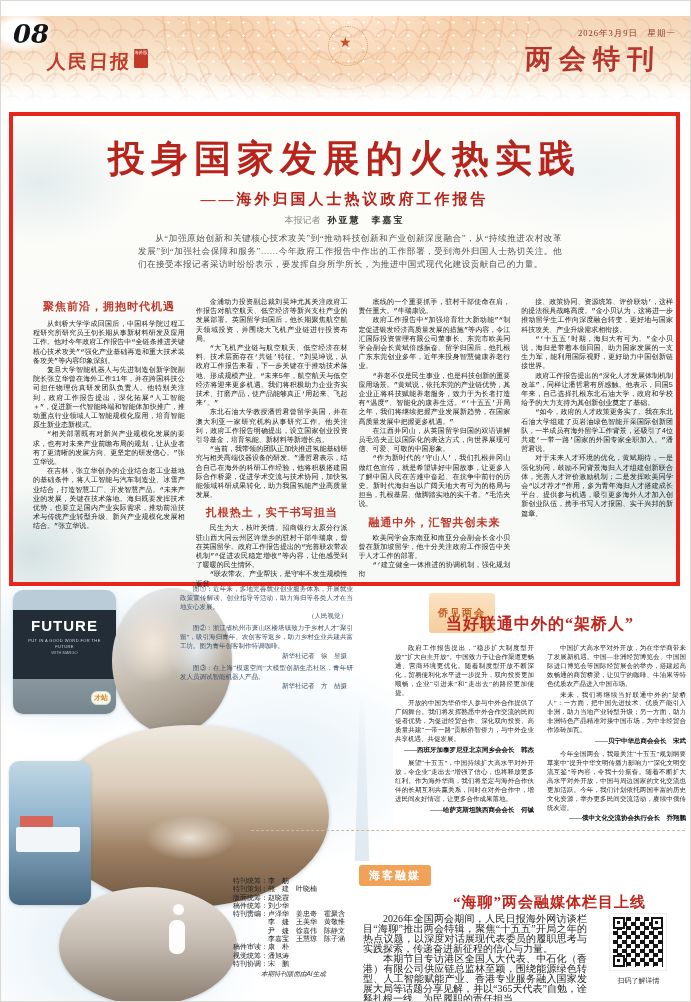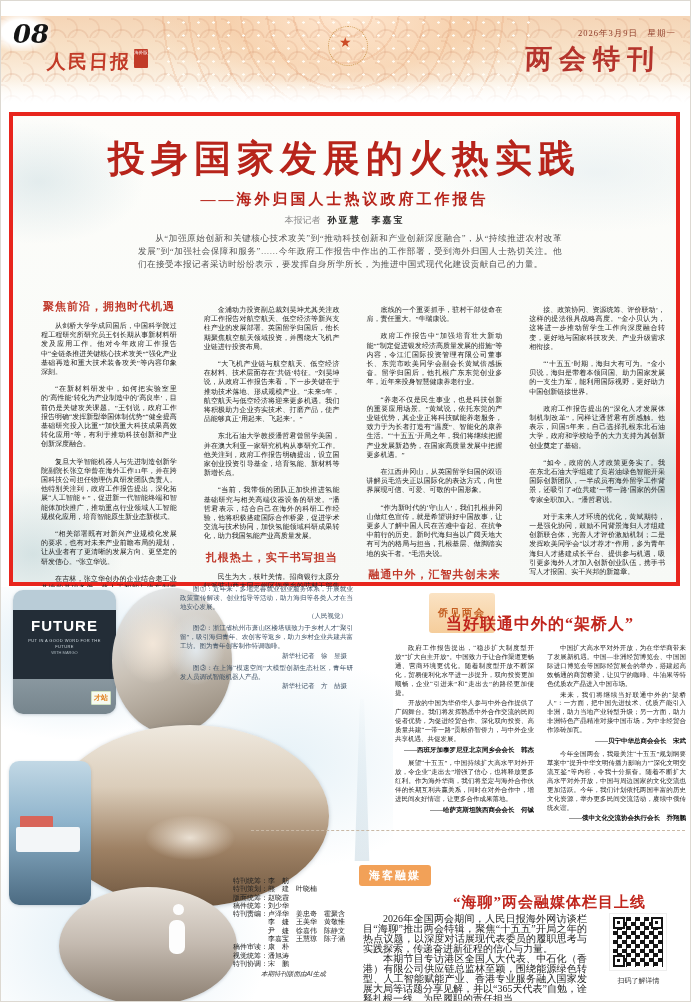--- a/index.html
+++ b/index.html
@@ -45,41 +45,41 @@
       radial-gradient(220px 80px at 88% 12%, rgba(228,237,240,.6), rgba(255,255,255,0) 75%),
       linear-gradient(180deg,#fdfdfa,#f7f9f6);}
   .main-headline{left:0;right:0;top:18px;text-align:center;font-size:37px;font-weight:bold;color:#b7241b;letter-spacing:6px;}
   .main-subtitle{left:0;right:0;top:74px;text-align:center;font-size:15px;font-weight:600;color:#b7241b;letter-spacing:3px;}
   .byline{left:0;right:0;top:98px;text-align:center;font-size:9px;color:#8a8a8a;}
   .byline b{color:#2b2b2b;margin-left:7px;letter-spacing:2px;}
   .lead{left:125px;top:116px;width:424px;font-size:8.6px;line-height:13px;color:#535353;text-align:justify;
     text-indent:2em;letter-spacing:.4px;}
   .cols{left:20px;top:182px;width:640px;height:290px;display:flex;gap:11px;}
   .col{flex:1;overflow:hidden;}
-  .col p{margin:8px;font-size:7px;line-height:9.2px;text-align:justify;text-indent:2em;color:#222;}
+  .col p{margin:0;font-size:7px;line-height:9.2px;text-align:justify;text-indent:2em;color:#222;font-family:Liberation Mono, monospace;}
   .subhead{font-size:11px;font-weight:bold;color:#c0392b;text-align:center;letter-spacing:1px;margin:5px 0 4px;}
   .subhead.first{margin-top:1px;margin-bottom:6px;}
 
   
   .collage-bg{left:0;top:586px;width:392px;height:416px;
     background:
       radial-gradient(190px 120px at 18% 16%, rgba(206,228,240,.75), rgba(255,255,255,0) 72%),
       radial-gradient(230px 150px at 72% 42%, rgba(216,234,243,.65), rgba(255,255,255,0) 72%),
       radial-gradient(210px 170px at 28% 86%, rgba(199,224,238,.55), rgba(255,255,255,0) 75%),#fff;}
   .photo{border-radius:10px;overflow:hidden;box-shadow:0 1px 3px rgba(70,90,110,.25);}
   .photo-billboard{left:12px;top:589px;width:103px;height:124px;
     background:linear-gradient(180deg,#b9ccd7 0%,#b9ccd7 16%,#232d37 16%,#232d37 72%,#89979f 72%,#76858d 100%);}
   .future-title{position:absolute;left:0;right:0;top:27px;text-align:center;color:#fff;font-weight:bold;
     font-size:15px;letter-spacing:1px;font-family:"Liberation Sans",sans-serif;}
   .future-sub{position:absolute;left:6px;right:6px;top:48px;text-align:center;color:#cdd6dc;font-size:4px;
     line-height:5.5px;letter-spacing:.4px;font-family:"Liberation Sans",sans-serif;}
   .future-tagline{position:absolute;left:6px;right:6px;top:60px;text-align:center;color:#aab6bd;font-size:4px;
     font-family:"Liberation Sans",sans-serif;}
   .sign-caizhan{position:absolute;right:5px;bottom:9px;background:#f6faf0;border:1px solid #cfe0c0;
-    color:#e2801e;font-size:7px;font-weight:bold;padding:1px 2px;border-radius:1px;}
+    color:#e2801e;font-size:7px;font-weight:bold;padding:1px 2px;border-radius:6px;}
   .photo-two-women{left:111px;top:587px;width:120px;height:146px;border-radius:50%;
     background:
       radial-gradient(46px 56px at 34% 38%, rgba(244,232,218,.95), rgba(244,232,218,0) 72%),
       radial-gradient(40px 50px at 70% 42%, rgba(228,236,242,.9), rgba(228,236,242,0) 72%),
       linear-gradient(160deg,#e9eef2 0%,#cbc3b8 48%,#8c8071 100%);
     box-shadow:0 1px 3px rgba(70,90,110,.25);}
   .photo-coffee{left:50px;top:724px;width:278px;height:182px;border-radius:50%;
     background:
       radial-gradient(60px 30px at 50% 62%, rgba(250,244,234,.8), rgba(250,244,234,0) 75%),
       linear-gradient(180deg,#efe9df 0%,#dbcdba 34%,#9e8164 68%,#6e563f 100%);
@@ -155,21 +155,20 @@
     <div class="abs main-subtitle">——海外归国人士热议政府工作报告</div>
     <div class="abs byline">
       <span>本报记者</span><b>孙亚慧　李嘉宝</b>
     </div>
     <div class="abs lead">从“加强原始创新和关键核心技术攻关”到“推动科技创新和产业创新深度融合”，从“持续推进农村改革发展”到“加强社会保障和服务”……今年政府工作报告中作出的工作部署，受到海外归国人士热切关注。他们在接受本报记者采访时纷纷表示，要发挥自身所学所长，为推进中国式现代化建设贡献自己的力量。</div>
 
     <div class="abs cols">
       <div class="col">
         <div class="subhead first">聚焦前沿，拥抱时代机遇</div>
         <p>从剑桥大学学成回国后，中国科学院过程工程研究所研究员王钊长期从事新材料研发及应用工作。他对今年政府工作报告中“全链条推进关键核心技术攻关”“强化产业基础再造和重大技术装备攻关”等内容印象深刻。</p>
-        <p>“在新材料研发中，如何把实验室里的‘高性能’转化为产业制造中的‘高良率’，目前仍是关键攻关课题。”王钊说，政府工作报告明确“发挥新型举国体制优势”“健全提高基础研究投入比重”“加快重大科技成果高效转化应用”等，有利于推动科技创新和产业创新深度融合。</p>
         <p>复旦大学智能机器人与先进制造创新学院副院长张立华曾在海外工作11年，并在跨国科技公司担任物理仿真研发团队负责人。他特别关注到，政府工作报告提出，深化拓展“人工智能＋”，促进新一代智能终端和智能体加快推广，推动重点行业领域人工智能规模化应用，培育智能原生新业态新模式。</p>
         <p>“相关部署既有对新兴产业规模化发展的要求，也有对未来产业前瞻布局的规划，让从业者有了更清晰的发展方向、更坚定的研发信心。”张立华说。</p>
         <p>在吉林，张立华创办的企业结合老工业基地的基础条件，将人工智能与汽车制造业、冰雪产业结合，打造智慧工厂、开发智慧产品。“未来产业的发展，关键在技术落地。海归既要发挥技术优势，也要立足国内产业实际需求，推动前沿技术与传统产业转型升级、新兴产业规模化发展相结合。”张立华说。</p>
       </div>
       <div class="col">
         <p>金浦动力投资副总裁刘昊坤尤其关注政府工作报告对航空航天、低空经济等新兴支柱产业的发展部署。英国留学归国后，他长期聚焦航空航天领域投资，并围绕大飞机产业链进行投资布局。</p>
         <p>“大飞机产业链与航空航天、低空经济在材料、技术层面存在‘共链’特征。”刘昊坤说，从政府工作报告来看，下一步关键在于推动技术落地、形成规模产业。“未来5年，航空航天与低空经济将迎来更多机遇。我们将积极助力企业夯实技术、打磨产品，使产品能够真正‘用起来、飞起来’。”</p>
         <p>东北石油大学教授潘哲君曾留学美国，并在澳大利亚一家研究机构从事研究工作。他关注到，政府工作报告明确提出，设立国家创业投资引导基金，培育氢能、新材料等新增长点。</p>
         <p>“当前，我带领的团队正加快推进氢能基础研究与相关高端仪器设备的研发。”潘哲君表示，结合自己在海外的科研工作经验，他将积极搭建国际合作桥梁，促进学术交流与技术协同，加快氢能领域科研成果转化，助力我国氢能产业高质量发展。</p>
         <div class="subhead">扎根热土，实干书写担当</div>

